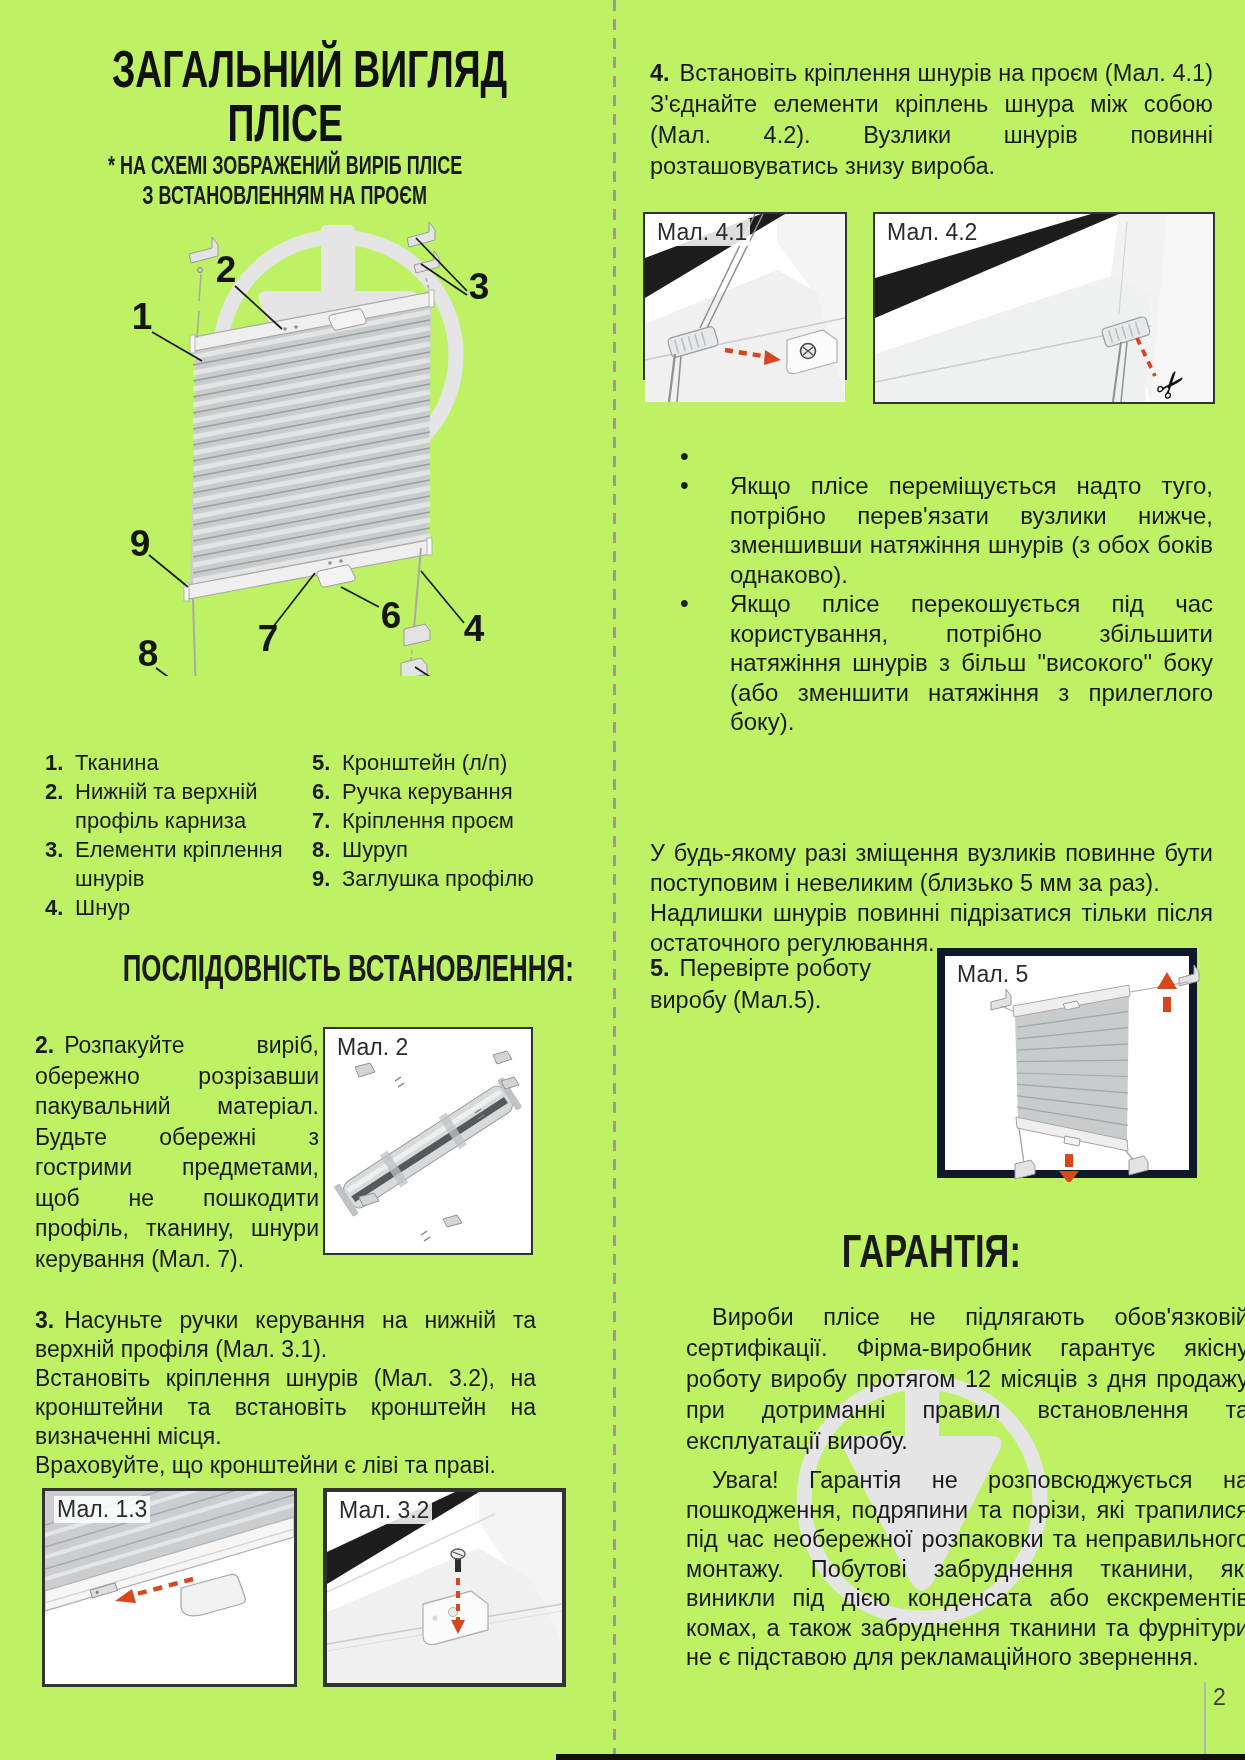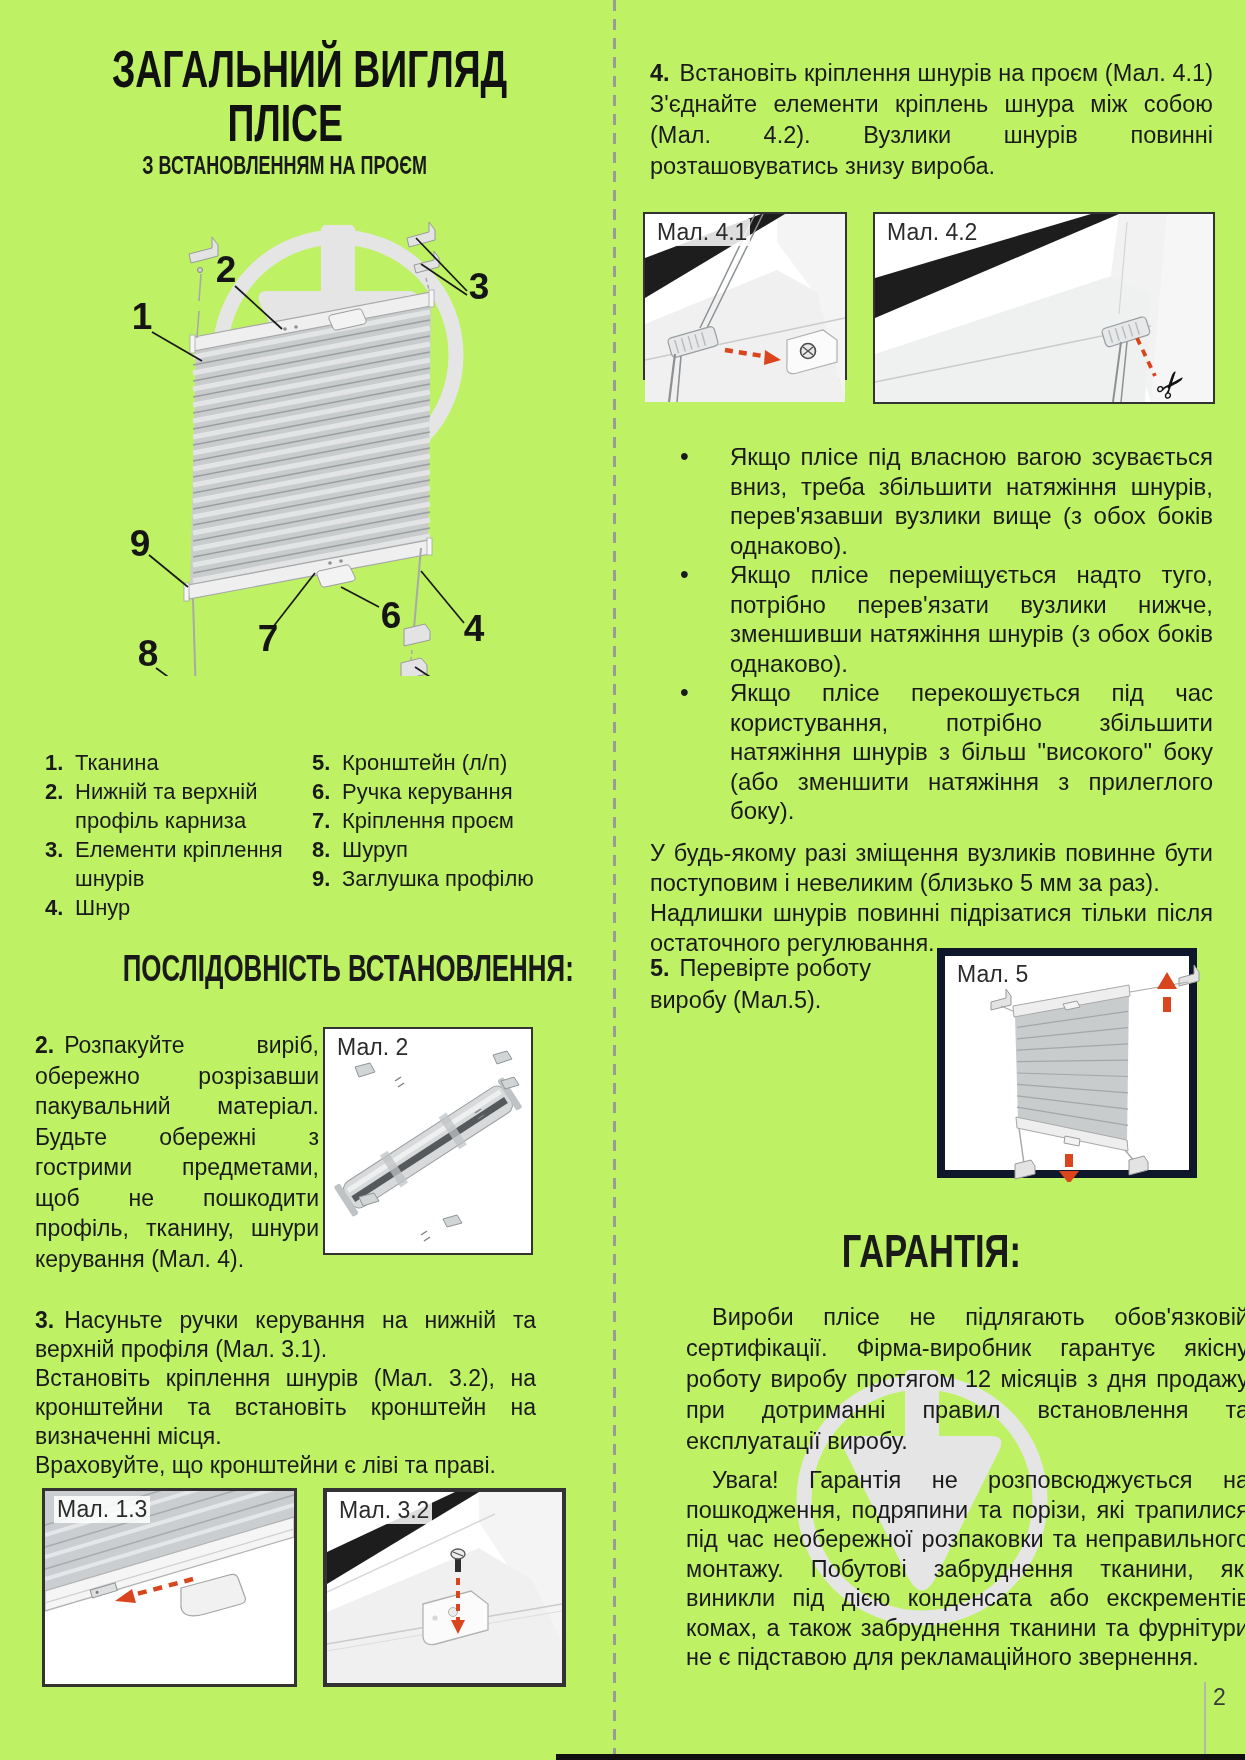--- a/index.html
+++ b/index.html
@@ -54,20 +54,21 @@
   </svg>
 
   <div class="divider"></div>
 
   <div class="abs hdr" style="left:35px;top:42px;width:500px;">
     <div class="t-line1"><span class="cx">ЗАГАЛЬНИЙ ВИГЛЯД</span></div>
     <div class="t-line2"><span class="cx">ПЛІСЕ</span></div>
   </div>
 
   <div class="abs sub" style="left:35px;top:150px;width:500px;">
+    <div><span class="cx">* НА СХЕМІ ЗОБРАЖЕНИЙ ВИРІБ ПЛІСЕ</span></div>
     <div><span class="cx">З ВСТАНОВЛЕННЯМ НА ПРОЄМ</span></div>
   </div>
 
   <svg class="abs" style="left:30px;top:198px;" width="515" height="478" viewBox="0 0 515 478">
     <defs>
       <g id="pleat-main">
         <line x1="163" y1="159" x2="400" y2="114" stroke="#e2e4e5" stroke-width="5"></line>
         <line x1="163" y1="167" x2="400" y2="122" stroke="#999ea1" stroke-width="1.4"></line>
       </g>
     </defs>
@@ -187,21 +188,21 @@
         <span class="lnum">9.</span>
         <span class="ltxt">Заглушка профілю</span>
       </div>
   </div>
 
   <div class="abs sect" style="left:35px;top:946px;width:500px;">
     <span class="cx">ПОСЛІДОВНІСТЬ ВСТАНОВЛЕННЯ:</span>
   </div>
 
   <div class="abs par" style="left:35px;top:1030px;width:284px;line-height:30.5px;">
-    <span class="bn">2.</span><span>Розпакуйте виріб, обережно розрізавши пакувальний матеріал. Будьте обережні з гострими предметами, щоб не пошкодити профіль, тканину, шнури керування (Мал. 4).</span>
+    <span class="bn">2.</span><span>Розпакуйте виріб, обережно розрізавши пакувальний матеріал. Будьте обережні з гострими предметами, щоб не пошкодити профіль, тканину, шнури керування (Мал. 7).</span>
   </div>
 
   <div class="figbox" style="left:323px;top:1027px;width:210px;height:228px;">
     <svg width="206" height="224" viewBox="0 0 206 224">
       <g transform="rotate(-33 103 118)">
         <rect x="8" y="103" width="190" height="30" rx="9" fill="#d7d9da" stroke="#9aa0a2"></rect>
         <line x1="12" y1="111" x2="194" y2="111" stroke="#eef0f0" stroke-width="5"></line>
         <line x1="12" y1="121" x2="194" y2="121" stroke="#55595c" stroke-width="7"></line>
         <rect x="2" y="100" width="7" height="36" rx="2" fill="#c0c3c5"></rect>
         <rect x="197" y="100" width="7" height="36" rx="2" fill="#c0c3c5"></rect>
@@ -347,21 +348,20 @@
       <line x1="252" y1="128" x2="246" y2="188" stroke="#8d9194" stroke-width="1.5"></line>
       <line x1="262" y1="124" x2="280" y2="162" stroke="#d9451c" stroke-width="3.8" stroke-dasharray="7 6"></line>
       <text x="280" y="184" font-size="36" fill="#111" transform="rotate(-50 295 170)">✂</text>
     </svg>
     <div class="figlabel">Мал. 4.2</div>
   </div>
 
   <div class="abs bullets" style="left:650px;top:442px;width:563px;">
     <div class="brow">
         <span class="bdot">•</span>
-        <div class="btxt">Якщо плісе під власною вагою зсувається вниз, треба збільшити натяжіння шнурів, перев'язавши вузлики вище (з обох боків однаково).</div>
       </div>
     <div class="brow">
         <span class="bdot">•</span>
         <div class="btxt">Якщо плісе переміщується надто туго, потрібно перев'язати вузлики нижче, зменшивши натяжіння шнурів (з обох боків однаково).</div>
       </div>
     <div class="brow">
         <span class="bdot">•</span>
         <div class="btxt">Якщо плісе перекошується під час користування, потрібно збільшити натяжіння шнурів з більш "високого" боку (або зменшити натяжіння з прилеглого боку).</div>
       </div>
   </div>

